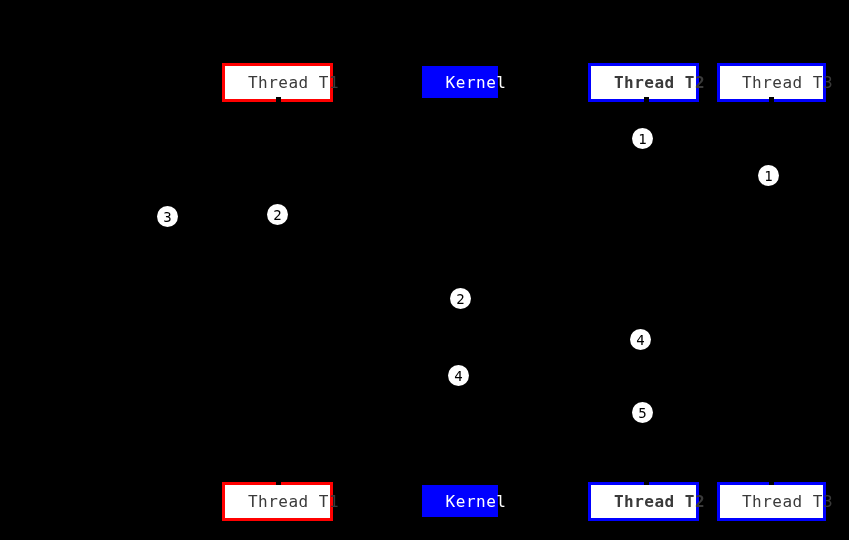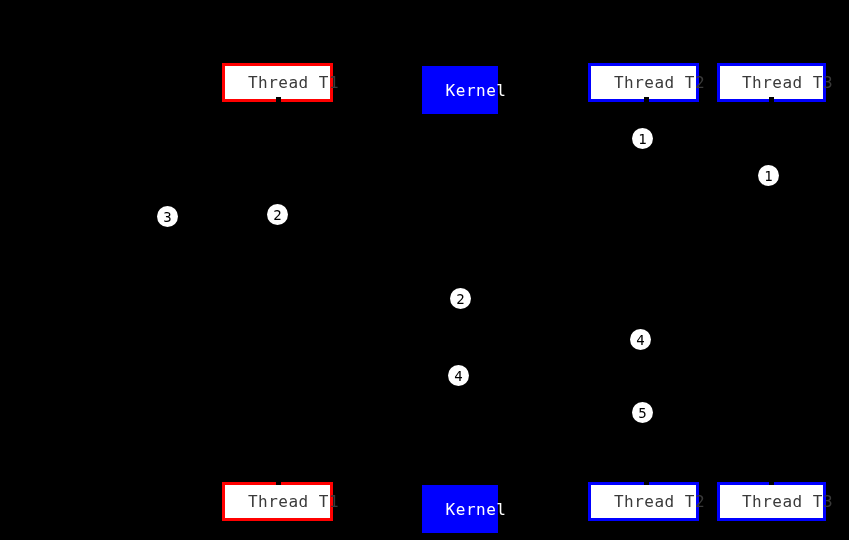--- a/index.html
+++ b/index.html
@@ -33,27 +33,27 @@
     width: 111px;
     height: 39px;
   }
   .node.thread.red {
     border-color: #ff0000;
   }
   .node.kernel {
     background: #0000ff;
     color: #ffffff;
     width: 76px;
-    height: 48px;
+    height: 32px;
     border: none;
   }
   
   .col-t1 { left: 222px; }
   .col-k  { left: 422px; }
-  .col-t2 { left: 588px; }
+  .col-t2 { left: 588px; font-weight: bold; }
   .col-t3 { left: 717px; width: 109px !important; text-align: center; }
   .row-top { top: 63px; }
   .row-top.kernel { top: 66px; }
   .row-bottom { top: 482px; }
   .row-bottom.kernel { top: 485px; }
 
   
   .tick {
     position: absolute;
     width: 5px;

